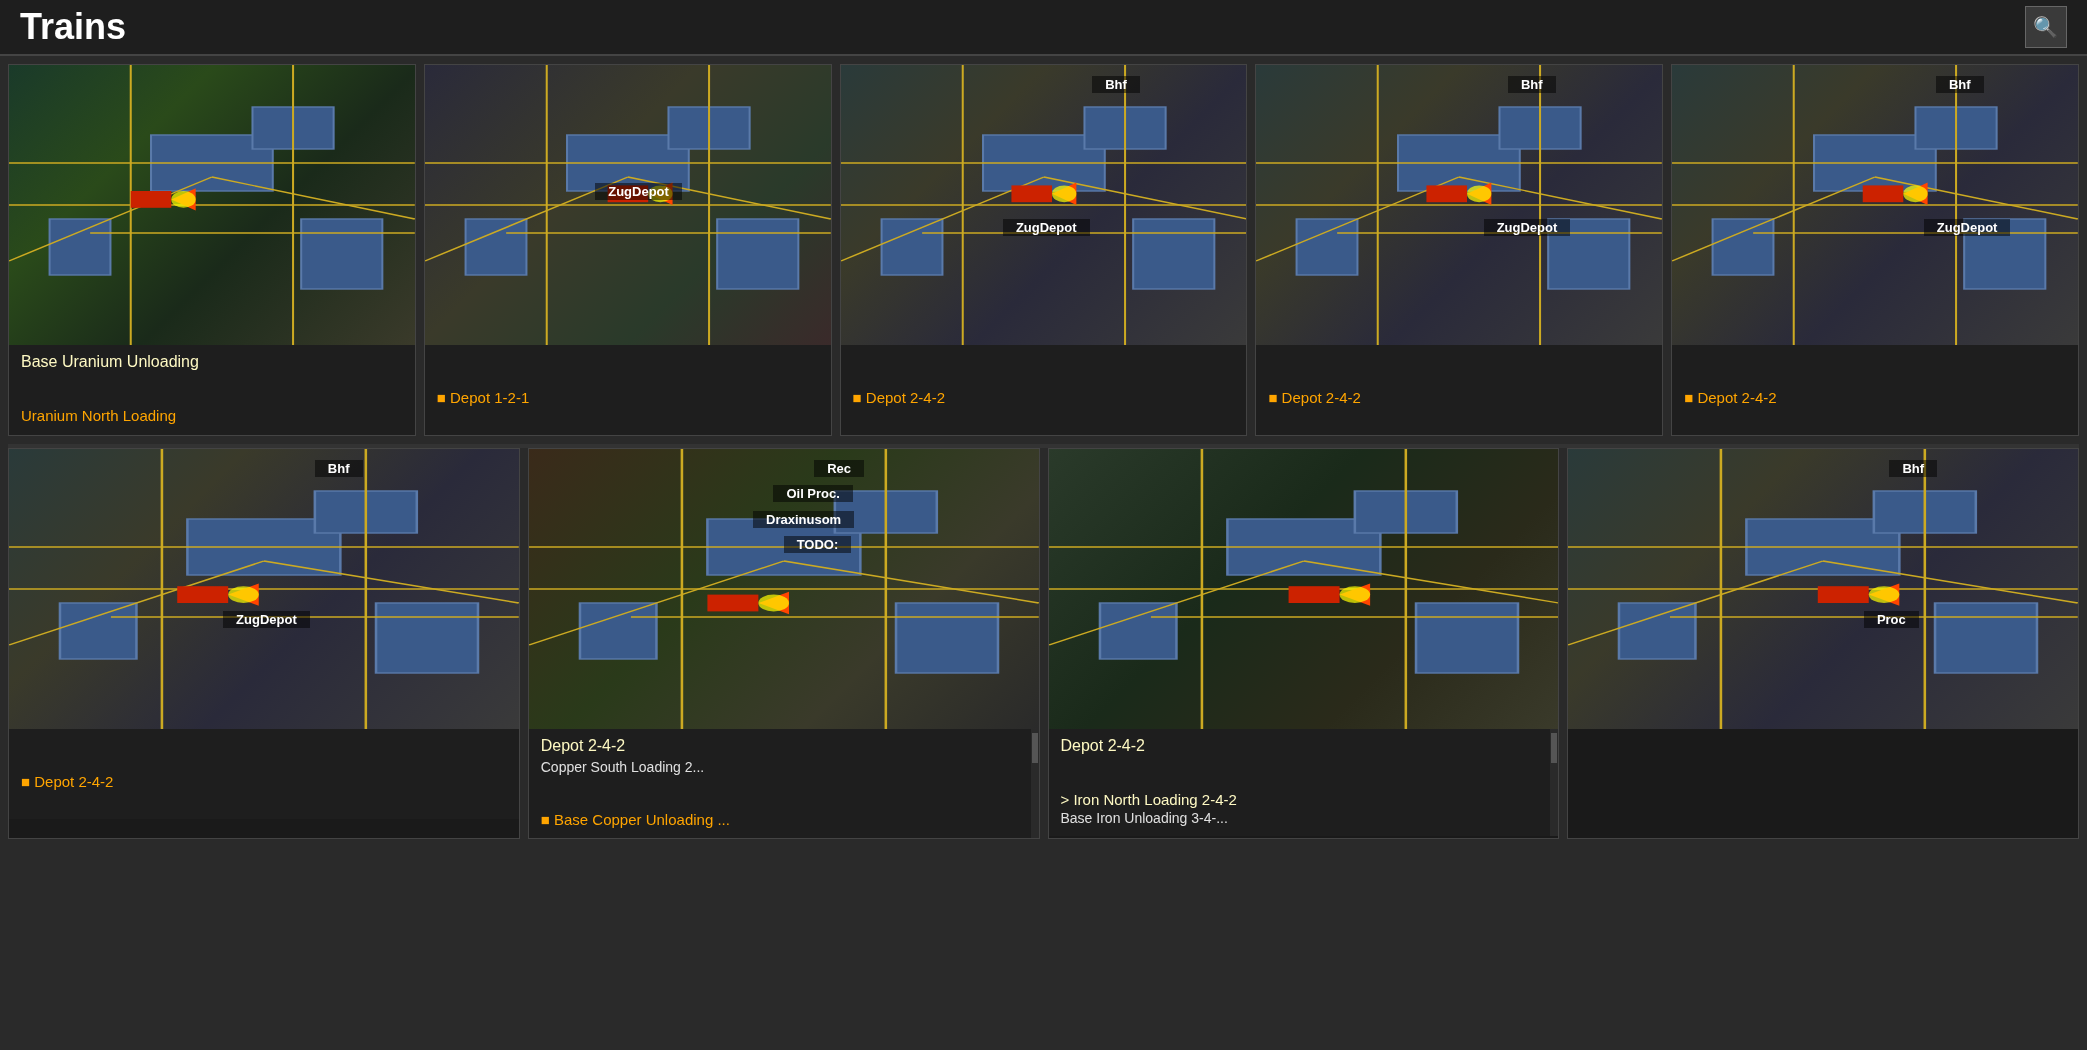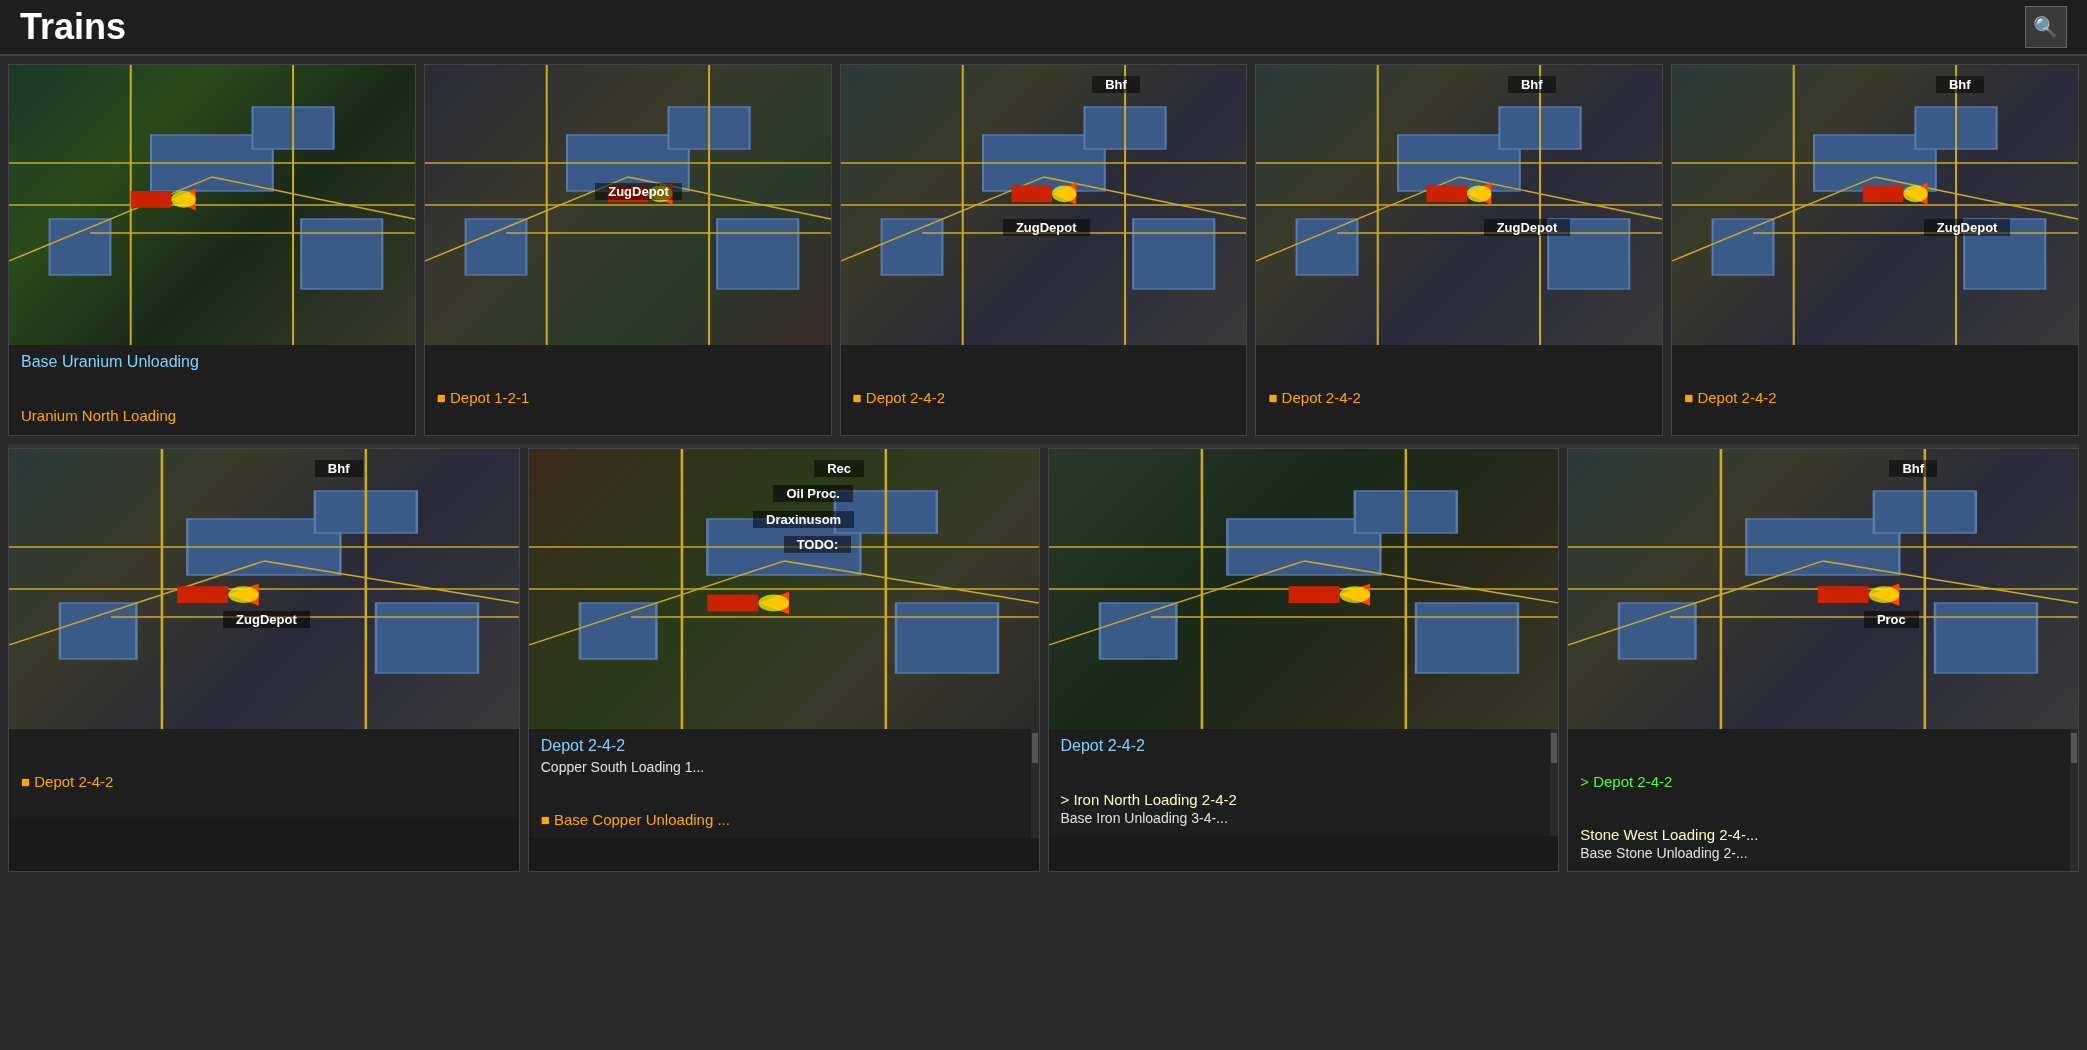--- a/index.html
+++ b/index.html
@@ -84,21 +84,21 @@
     }
 
     .train-info {
       background: #1e1e1e;
       padding: 8px 12px;
       flex: 1;
       min-height: 90px;
     }
 
     .train-name {
-      color: #7dd3fc;
+      color: #fef9c3;
       font-size: 16px;
       margin-bottom: 4px;
     }
 
     .train-route {
       color: #ffa500;
       font-size: 15px;
       margin-bottom: 2px;
       margin-top: 36px;
     }
@@ -350,21 +350,21 @@
           <circle cx="48" cy="55" r="3" fill="#ffff00" opacity="0.7"></circle>
         </svg>
         <div class="map-label" style="left: 56%; top: 4%;">Rec</div>
         <div class="map-label" style="left: 48%; top: 13%;">Oil Proc.</div>
         <div class="map-label" style="left: 44%; top: 22%;">Draxinusom</div>
         <div class="map-label" style="left: 50%; top: 31%;">TODO:</div>
       </div>
       <div class="card-with-scroll">
         <div class="train-info card-info-scroll">
           <div class="train-name">Depot 2-4-2</div>
-          <div class="route-item">Copper South Loading 1...</div>
+          <div class="route-item">Copper South Loading 2...</div>
           <div class="train-route">■ Base Copper Unloading ...</div>
         </div>
         <div class="scrollbar-indicator">
           <div class="scrollbar-thumb"></div>
         </div>
       </div>
     </div>
     <div class="train-card">
       <div class="train-map map-8">
         <svg class="map-svg" viewBox="0 0 100 100" preserveAspectRatio="none">
@@ -409,24 +409,14 @@
           <line x1="70" y1="0" x2="70" y2="100" stroke="#ccaa22" stroke-width="0.5"></line>
           <line x1="0" y1="70" x2="50" y2="40" stroke="#ccaa22" stroke-width="0.5"></line>
           <line x1="50" y1="40" x2="100" y2="55" stroke="#ccaa22" stroke-width="0.5"></line>
           <rect x="49" y="49" width="10" height="6" fill="#cc2200"></rect>
           <polygon points="59,52 65,48 65,56" fill="#ff4400"></polygon>
           <circle cx="62" cy="52" r="3" fill="#ffff00" opacity="0.7"></circle>
         </svg>
         <div class="map-label" style="left: 63%; top: 4%;">Bhf</div>
         <div class="map-label" style="left: 58%; top: 58%;">Proc</div>
       </div>
-      <div class="card-with-scroll">
-        <div class="train-info card-info-scroll">
-          <div class="train-route" style="color: rgb(68, 255, 68);">&gt; Depot 2-4-2</div>
-          <div class="train-route green">Stone West Loading 2-4-...</div>
-          <div class="route-item">Base Stone Unloading 2-...</div>
-        </div>
-        <div class="scrollbar-indicator">
-          <div class="scrollbar-thumb"></div>
-        </div>
-      </div>
     </div>
   </div>
 
 </body></html>

